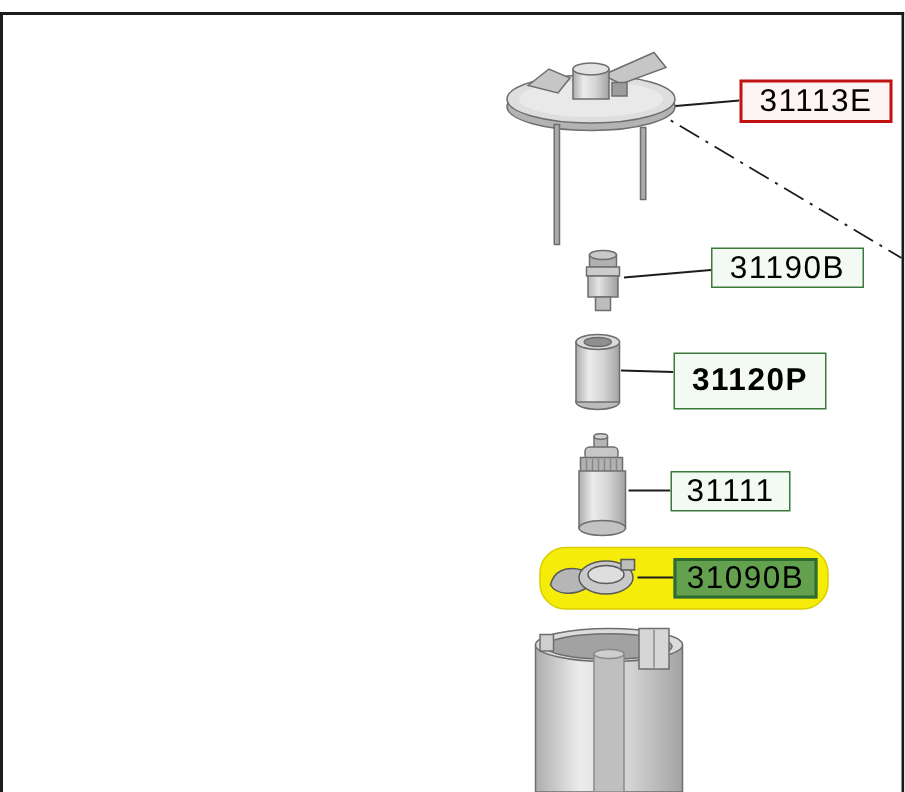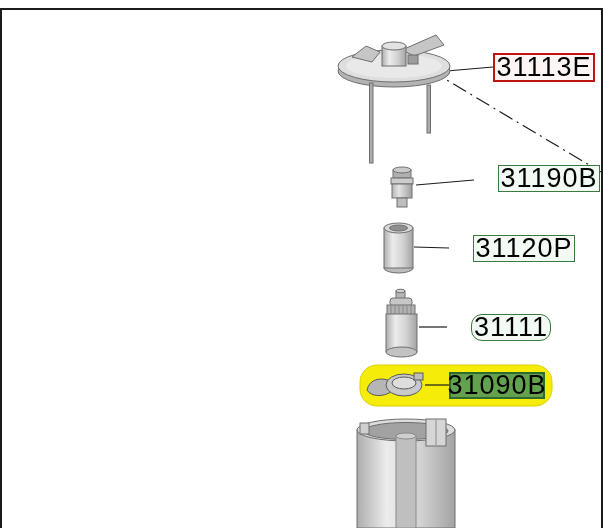--- a/index.html
+++ b/index.html
@@ -7,31 +7,31 @@
     position:relative;width:603px;height:528px;background:#ffffff;overflow:hidden;
     font-family:"Liberation Sans", sans-serif;
   }
   .frame{
     position:absolute;left:0;top:8px;right:0;bottom:0;
     border:2px solid #1c1c1c;border-bottom:none;pointer-events:none;
   }
   svg.diagram{position:absolute;left:0;top:0;}
   .part-label{
     position:absolute;display:flex;align-items:center;justify-content:center;
-    font-size:27px;color:#000;letter-spacing:1px;white-space:nowrap;cursor:pointer;
+    font-size:21px;color:#000;letter-spacing:1px;white-space:nowrap;cursor:pointer;
     box-sizing:border-box;
   }
   .label-red{
     left:493px;top:53px;width:102px;height:29px;
     border:2px solid #c11212;background:#fdf4f4;
   }
-  .label-green{border:1px solid #3a7a3a;background:#f3faf3;margin-left:24px;}
+  .label-green{border:1px solid #3a7a3a;background:#f3faf3;}
   .lbl-31190B{left:474px;top:165px;width:102px;height:27px;}
-  .lbl-31120P{left:449px;top:235px;width:102px;height:27px;}
-  .lbl-31111{left:447px;top:314px;width:80px;height:27px;border-radius:11px;}
+  .lbl-31120P{left:449px;top:235px;width:102px;height:38px;font-weight:bold;}
+  .lbl-31111{left:447px;top:314px;width:80px;height:27px;}
   .label-selected{
     left:449px;top:372px;width:96px;height:27px;
     border:2px solid #2e6b2e;background:#63a14e;color:#000000;
   }
   .dashdot{stroke:#1c1c1c;stroke-width:1.2;stroke-dasharray:15 5 2 5;fill:none;}
   .leader line{stroke:#1c1c1c;stroke-width:1.2;}
   .hl{fill:#f5ec09;stroke:#d9cf00;stroke-width:1;}
 </style>
 </head>
 <body>

